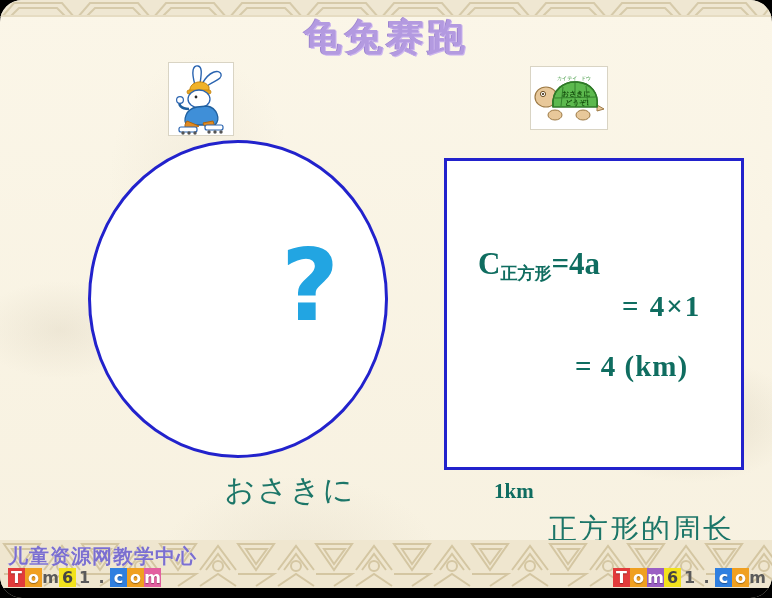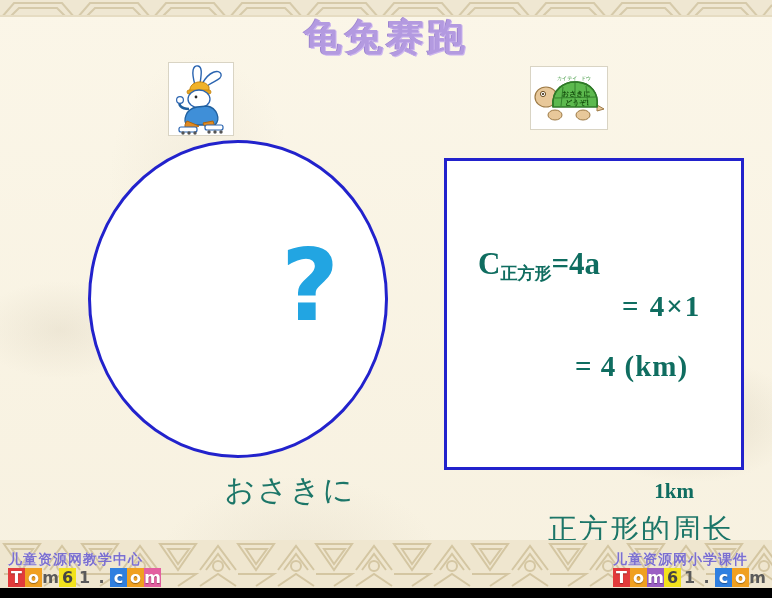--- a/index.html
+++ b/index.html
@@ -16,20 +16,21 @@
     width: 772px;
     height: 598px;
     overflow: hidden;
     background:
       
       radial-gradient(ellipse 160px 90px at 690px 420px, rgba(196,184,160,0.35), rgba(196,184,160,0) 70%),
       radial-gradient(ellipse 120px 70px at 60px 330px, rgba(198,186,162,0.22), rgba(198,186,162,0) 70%),
       radial-gradient(ellipse 200px 120px at 300px 560px, rgba(198,186,162,0.18), rgba(198,186,162,0) 70%),
       radial-gradient(ellipse 130px 180px at 200px 180px, rgba(205,194,172,0.15), rgba(205,194,172,0) 70%),
       linear-gradient(#fbf6e8, #f7f1e0);
+    border-radius: 22px;
   }
 
   
   .border-band {
     position: absolute;
     left: 0;
     width: 772px;
     background-repeat: repeat-x;
     pointer-events: none;
   }
@@ -154,21 +155,21 @@
     font-weight: bold;
   }
   #eq2 { left: 575px; top: 290px; font-size: 29px; letter-spacing: 2px; margin-left: 47px; }
   #eq3 { left: 575px; top: 350px; font-size: 29px; letter-spacing: 1px; }
 
   #square-side-label {
     position: absolute;
     left: 494px;
     top: 479px;
     width: 200px;
-    text-align: right;
+    text-align: left;
     color: #0f6d60;
     font-family: "Liberation Serif", "DejaVu Serif", serif;
     font-weight: bold;
     font-size: 21px;
   }
   #square-caption {
     position: absolute;
     left: 404px;
     top: 510px;
     width: 330px;
@@ -182,21 +183,21 @@
   
   .watermark {
     position: absolute;
     bottom: 11px;
     line-height: 1;
   }
   #watermark-left  { left: 8px; }
   #watermark-right { right: 6px; }
   .wm-cn {
     font-family: "DejaVu Sans", "Liberation Sans", sans-serif;
-    font-size: 14px;
+    font-size: 20px;
     font-weight: bold;
     color: #7b6fd0;
     letter-spacing: 1px;
     margin-bottom: 2px;
     text-shadow: 0 0 1px rgba(255,255,255,0.8);
   }
   .wm-domain {
     display: flex;
     align-items: center;
   }
@@ -447,21 +448,20 @@
       <span class="c-yellow">6</span>
       <span class="plain">1</span>
       <span class="plain">.</span>
       <span class="c-blue">c</span>
       <span class="c-orange">o</span>
       <span class="c-pink">m</span>
     </div>
   </div>
 
   <div class="watermark" id="watermark-right">
-    <div class="wm-cn">儿童资源网小学课件</div>
     <div class="wm-domain">
       <span class="c-red">T</span>
       <span class="c-orange">o</span>
       <span class="c-purple">m</span>
       <span class="c-yellow">6</span>
       <span class="plain">1</span>
       <span class="plain">.</span>
       <span class="c-blue">c</span>
       <span class="c-orange">o</span>
       <span class="plain">m</span>

